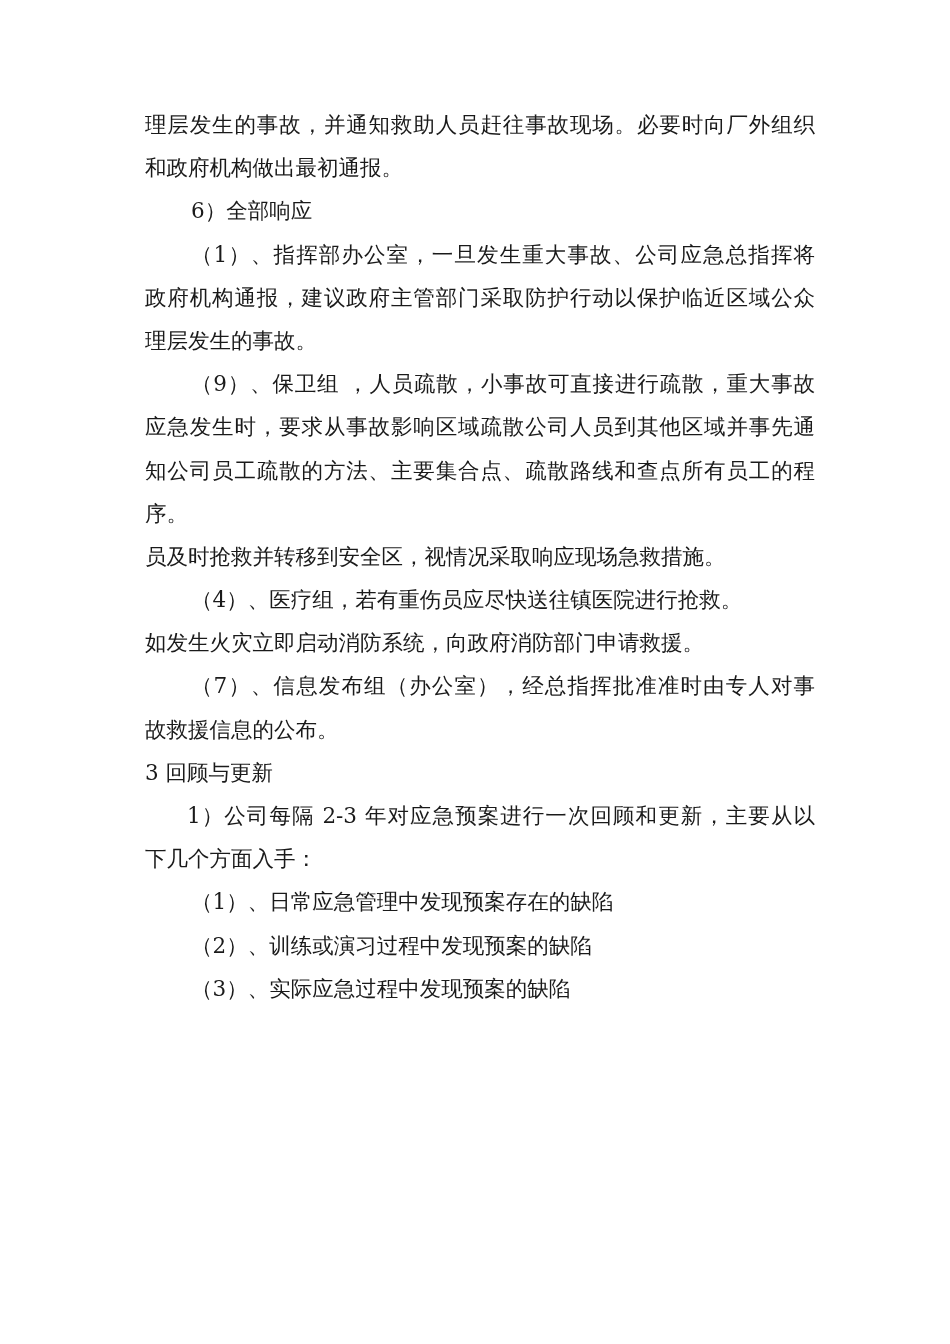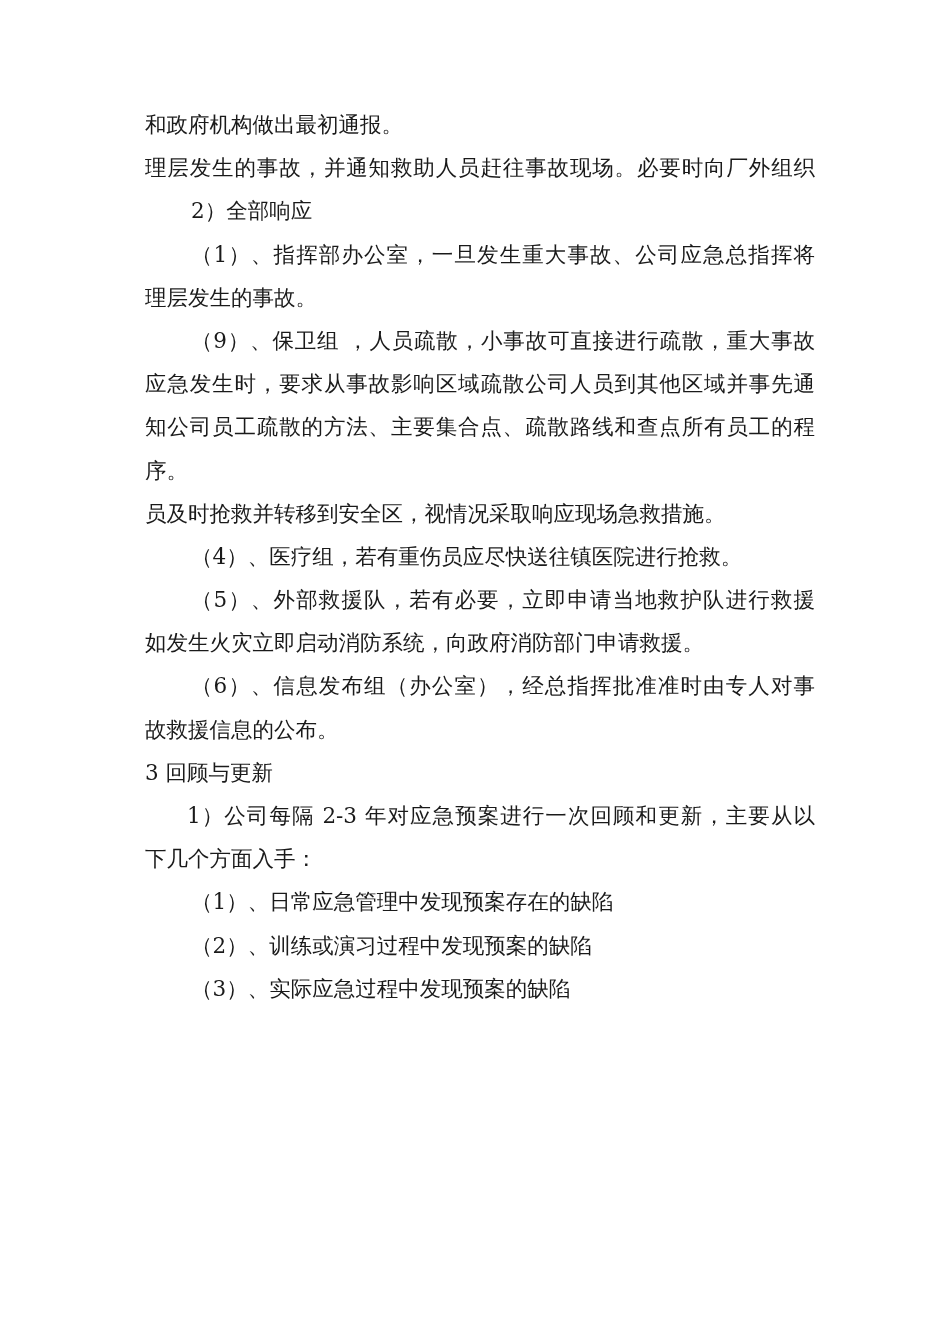--- a/index.html
+++ b/index.html
@@ -11,34 +11,34 @@
   }
   .line { height: 43.2px; line-height: 43.2px; white-space: nowrap; overflow: visible; }
   .ind { padding-left: 46px; }
   .ind-small { padding-left: 42px; }
   .justify { text-align: justify; text-align-last: justify; }
 </style>
 </head>
 <body>
 
 <div class="page">
+  <div class="line justify">理层发生的事故，并通知救助人员赶往事故现场。必要时向厂外组织</div>
   <div class="line">和政府机构做出最初通报。</div>
-  <div class="line justify">理层发生的事故，并通知救助人员赶往事故现场。必要时向厂外组织</div>
-  <div class="line ind">2）全部响应</div>
+  <div class="line ind">6）全部响应</div>
   <div class="line ind justify">（1）、指挥部办公室，一旦发生重大事故、公司应急总指挥将</div>
+  <div class="line justify">政府机构通报，建议政府主管部门采取防护行动以保护临近区域公众</div>
   <div class="line">理层发生的事故。</div>
   <div class="line ind justify">（9）、保卫组 ，人员疏散，小事故可直接进行疏散，重大事故</div>
   <div class="line justify">应急发生时，要求从事故影响区域疏散公司人员到其他区域并事先通</div>
   <div class="line justify">知公司员工疏散的方法、主要集合点、疏散路线和查点所有员工的程</div>
   <div class="line">序。</div>
   <div class="line">员及时抢救并转移到安全区，视情况采取响应现场急救措施。</div>
   <div class="line ind">（4）、医疗组，若有重伤员应尽快送往镇医院进行抢救。</div>
-  <div class="line ind justify">（5）、外部救援队，若有必要，立即申请当地救护队进行救援</div>
   <div class="line">如发生火灾立即启动消防系统，向政府消防部门申请救援。</div>
-  <div class="line ind justify">（6）、信息发布组（办公室），经总指挥批准准时由专人对事</div>
+  <div class="line ind justify">（7）、信息发布组（办公室），经总指挥批准准时由专人对事</div>
   <div class="line">故救援信息的公布。</div>
   <div class="line">3 回顾与更新</div>
   <div class="line ind-small justify">1）公司每隔 2-3 年对应急预案进行一次回顾和更新，主要从以</div>
   <div class="line">下几个方面入手：</div>
   <div class="line ind">（1）、日常应急管理中发现预案存在的缺陷</div>
   <div class="line ind">（2）、训练或演习过程中发现预案的缺陷</div>
   <div class="line ind">（3）、实际应急过程中发现预案的缺陷</div>
 </div>
 
 </body></html>

